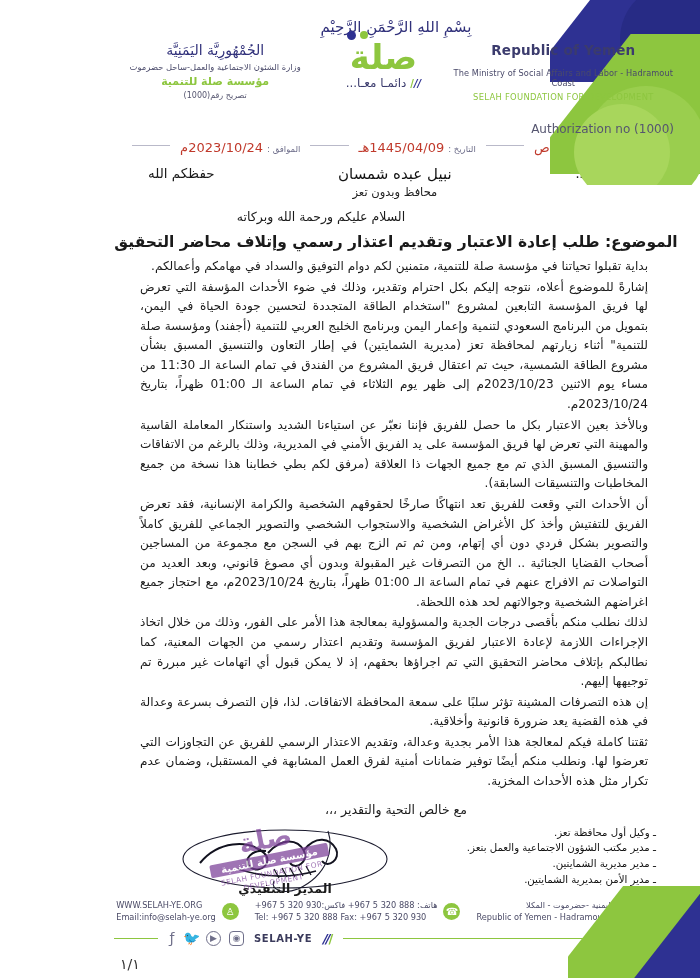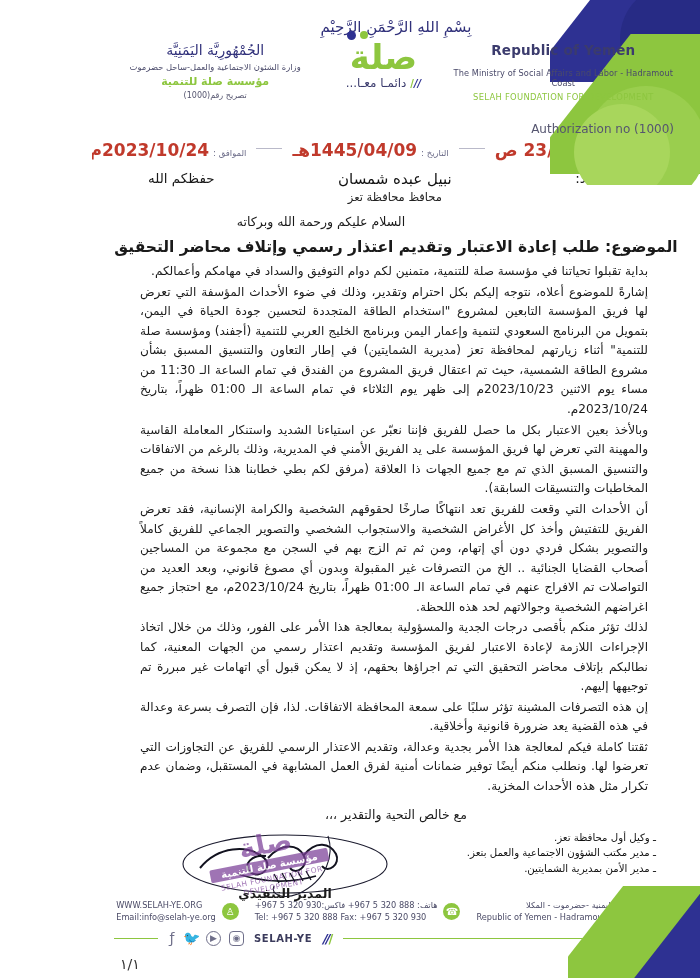--- a/index.html
+++ b/index.html
@@ -209,22 +209,22 @@
     display: flex;
     align-items: baseline;
     gap: 4px;
     white-space: nowrap;
   }
   .meta-label {
     font-size: 8.5px;
     color: #6b6b88;
   }
   .meta-value {
-    font-size: 17px;
-    font-weight: bold;
+    font-size: 13px;
+    font-weight: normal;
     color: #c0392b;
     letter-spacing: .2px;
   }
   .meta-rule {
     flex: 1;
     height: 1px;
     background: #b9b9c9;
     min-width: 26px;
     position: relative;
     top: -2px;
@@ -529,46 +529,47 @@
       <span class="meta-label">الموافق :</span>
       <span class="meta-value">2023/10/24م</span>
     </div>
     <div class="meta-rule"></div>
   </div>
 
   <div class="addressee">
     <div class="addr-right">سعادة الأستاذ:</div>
     <div class="addr-center">
       <div class="name">نبيل عبده شمسان</div>
-      <div class="role">محافظ محافظة تعز</div>
+      <div class="role">محافظ وبدون تعز</div>
     </div>
     <div class="addr-left">حفظكم الله</div>
   </div>
 
   <div class="greeting">السلام عليكم ورحمة الله وبركاته</div>
 
   <div class="subject">الموضوع: طلب إعادة الاعتبار وتقديم اعتذار رسمي وإتلاف محاضر التحقيق</div>
 
   <div class="body-text">
     <p>بداية تقبلوا تحياتنا في مؤسسة صلة للتنمية، متمنين لكم دوام التوفيق والسداد في مهامكم وأعمالكم.</p>
     <p>إشارةً للموضوع أعلاه، نتوجه إليكم بكل احترام وتقدير، وذلك في ضوء الأحداث المؤسفة التي تعرض لها فريق المؤسسة التابعين لمشروع "استخدام الطاقة المتجددة لتحسين جودة الحياة في اليمن، بتمويل من البرنامج السعودي لتنمية وإعمار اليمن وبرنامج الخليج العربي للتنمية (أجفند) ومؤسسة صلة للتنمية" أثناء زيارتهم لمحافظة تعز (مديرية الشمايتين) في إطار التعاون والتنسيق المسبق بشأن مشروع الطاقة الشمسية، حيث تم اعتقال فريق المشروع من الفندق في تمام الساعة الـ 11:30 من مساء يوم الاثنين 2023/10/23م إلى ظهر يوم الثلاثاء في تمام الساعة الـ 01:00 ظهراً، بتاريخ 2023/10/24م.</p>
     <p>وبالأخذ بعين الاعتبار بكل ما حصل للفريق فإننا نعبّر عن استياءنا الشديد واستنكار المعاملة القاسية والمهينة التي تعرض لها فريق المؤسسة على يد الفريق الأمني في المديرية، وذلك بالرغم من الاتفاقات والتنسيق المسبق الذي تم مع جميع الجهات ذا العلاقة (مرفق لكم بطي خطابنا هذا نسخة من جميع المخاطبات والتنسيقات السابقة).</p>
     <p>أن الأحداث التي وقعت للفريق تعد انتهاكًا صارخًا لحقوقهم الشخصية والكرامة الإنسانية، فقد تعرض الفريق للتفتيش وأخذ كل الأغراض الشخصية والاستجواب الشخصي والتصوير الجماعي للفريق كاملاً والتصوير بشكل فردي دون أي إتهام، ومن ثم تم الزج بهم في السجن مع مجموعة من المساجين أصحاب القضايا الجنائية .. الخ من التصرفات غير المقبولة وبدون أي مصوغ قانوني، وبعد العديد من التواصلات تم الافراج عنهم في تمام الساعة الـ 01:00 ظهراً، بتاريخ 2023/10/24م، مع احتجاز جميع اغراضهم الشخصية وجوالاتهم لحد هذه اللحظة.</p>
-    <p>لذلك تؤثر منكم بأقصى درجات الجدية والمسؤولية بمعالجة هذا الأمر على الفور، وذلك من خلال اتخاذ الإجراءات اللازمة لإعادة الاعتبار لفريق المؤسسة وتقديم اعتذار رسمي من الجهات المعنية، كما نطالبكم بإتلاف محاضر التحقيق التي تم اجراؤها بحقهم، إذ لا يمكن قبول أي اتهامات غير مبررة تم توجيهها إليهم.</p>
+    <p>لذلك نطلب منكم بأقصى درجات الجدية والمسؤولية بمعالجة هذا الأمر على الفور، وذلك من خلال اتخاذ الإجراءات اللازمة لإعادة الاعتبار لفريق المؤسسة وتقديم اعتذار رسمي من الجهات المعنية، كما نطالبكم بإتلاف محاضر التحقيق التي تم اجراؤها بحقهم، إذ لا يمكن قبول أي اتهامات غير مبررة تم توجيهها إليهم.</p>
     <p>إن هذه التصرفات المشينة تؤثر سلبًا على سمعة المحافظة الاتفاقات. لذا، فإن التصرف بسرعة وعدالة في هذه القضية يعد ضرورة قانونية وأخلاقية.</p>
     <p>ثقتنا كاملة فيكم لمعالجة هذا الأمر بجدية وعدالة، وتقديم الاعتذار الرسمي للفريق عن التجاوزات التي تعرضوا لها. ونطلب منكم أيضًا توفير ضمانات أمنية لفرق العمل المشابهة في المستقبل، وضمان عدم تكرار مثل هذه الأحداث المخزية.</p>
   </div>
 
   <div class="closing">مع خالص التحية والتقدير ،،،</div>
 
   <div class="sig-area">
 
     <div class="cc-block">
       <div>ـ وكيل أول محافظة تعز.</div>
       <div>ـ مدير مكتب الشؤون الاجتماعية والعمل بتعز.</div>
+      <div>ـ مدير مديرية الشمايتين.</div>
       <div>ـ مدير الأمن بمديرية الشمايتين.</div>
     </div>
 
     <div class="sign-block">
       <svg class="signature-svg" width="215" height="74" viewBox="0 0 215 74">
         <ellipse cx="107" cy="36" rx="102" ry="29" fill="none" stroke="#1b1b2e" stroke-width="1.1"></ellipse>
         <path d="M22 40 C40 18, 70 16, 86 30 C96 39, 82 52, 72 44 C64 37, 74 26, 88 28" fill="none" stroke="#12121f" stroke-width="2"></path>
         <path d="M90 30 C104 14, 120 16, 126 28 C131 38, 118 48, 112 40" fill="none" stroke="#12121f" stroke-width="2"></path>
         <path d="M126 27 C138 12, 152 15, 158 26 C163 36, 150 46, 144 38" fill="none" stroke="#12121f" stroke-width="2"></path>
         <path d="M60 46 C84 54, 110 56, 138 48" fill="none" stroke="#12121f" stroke-width="1.6"></path>

